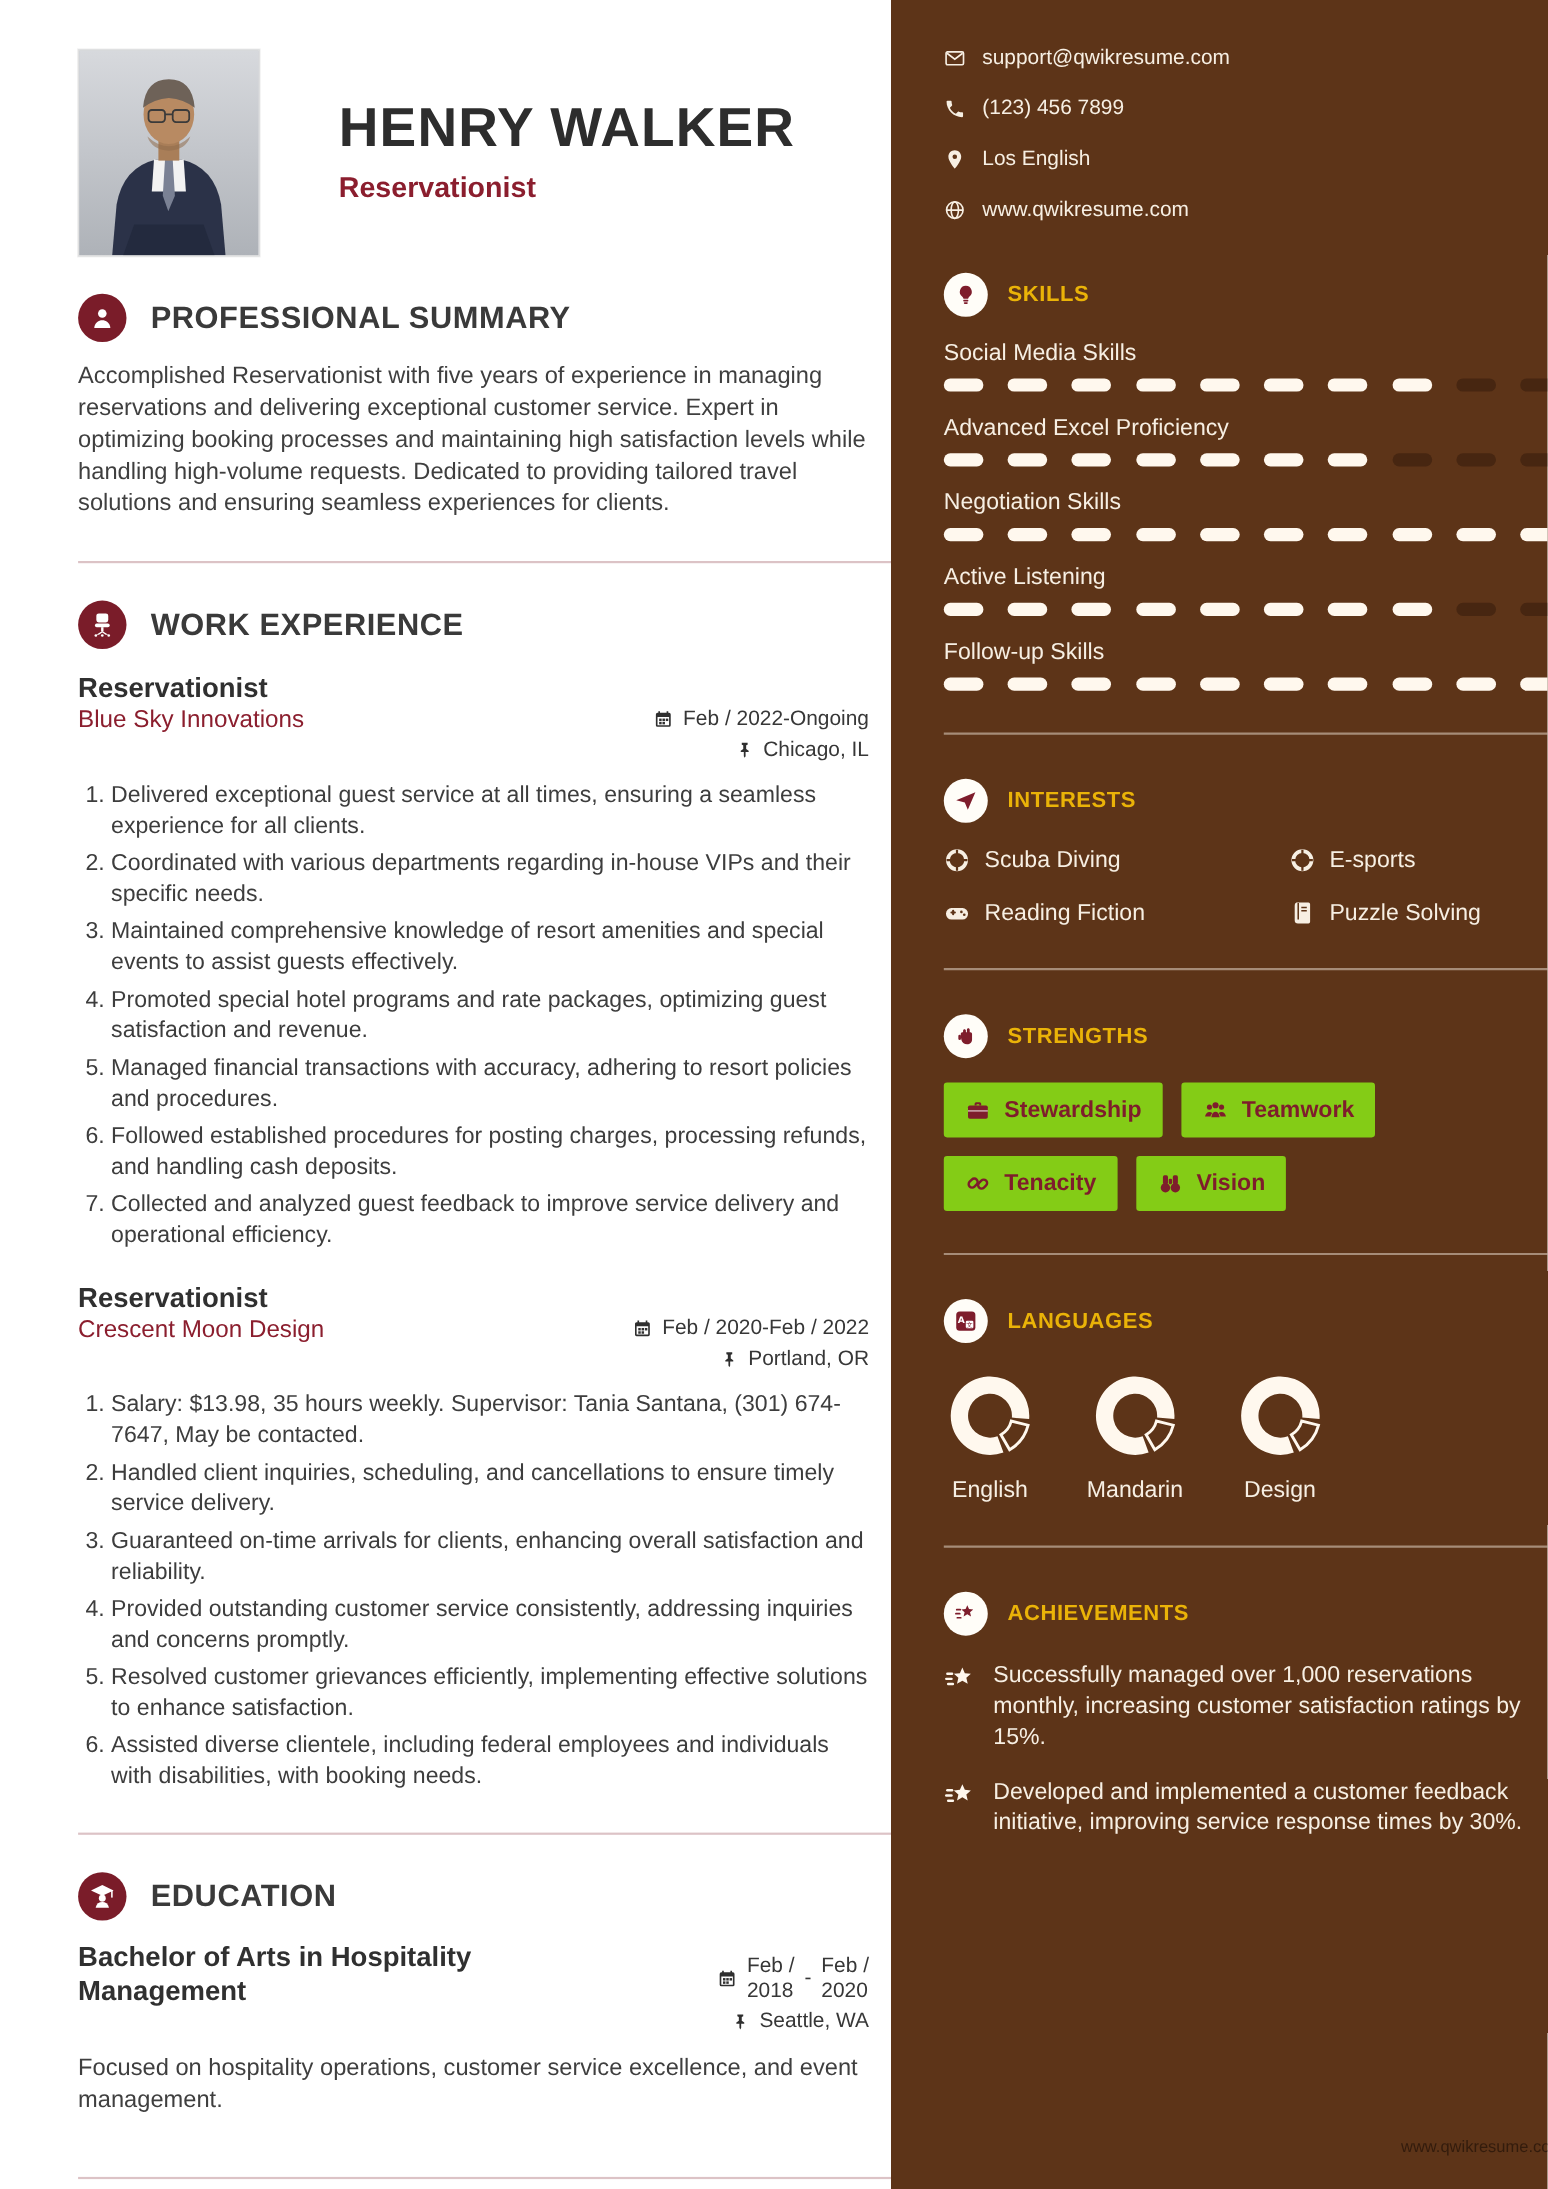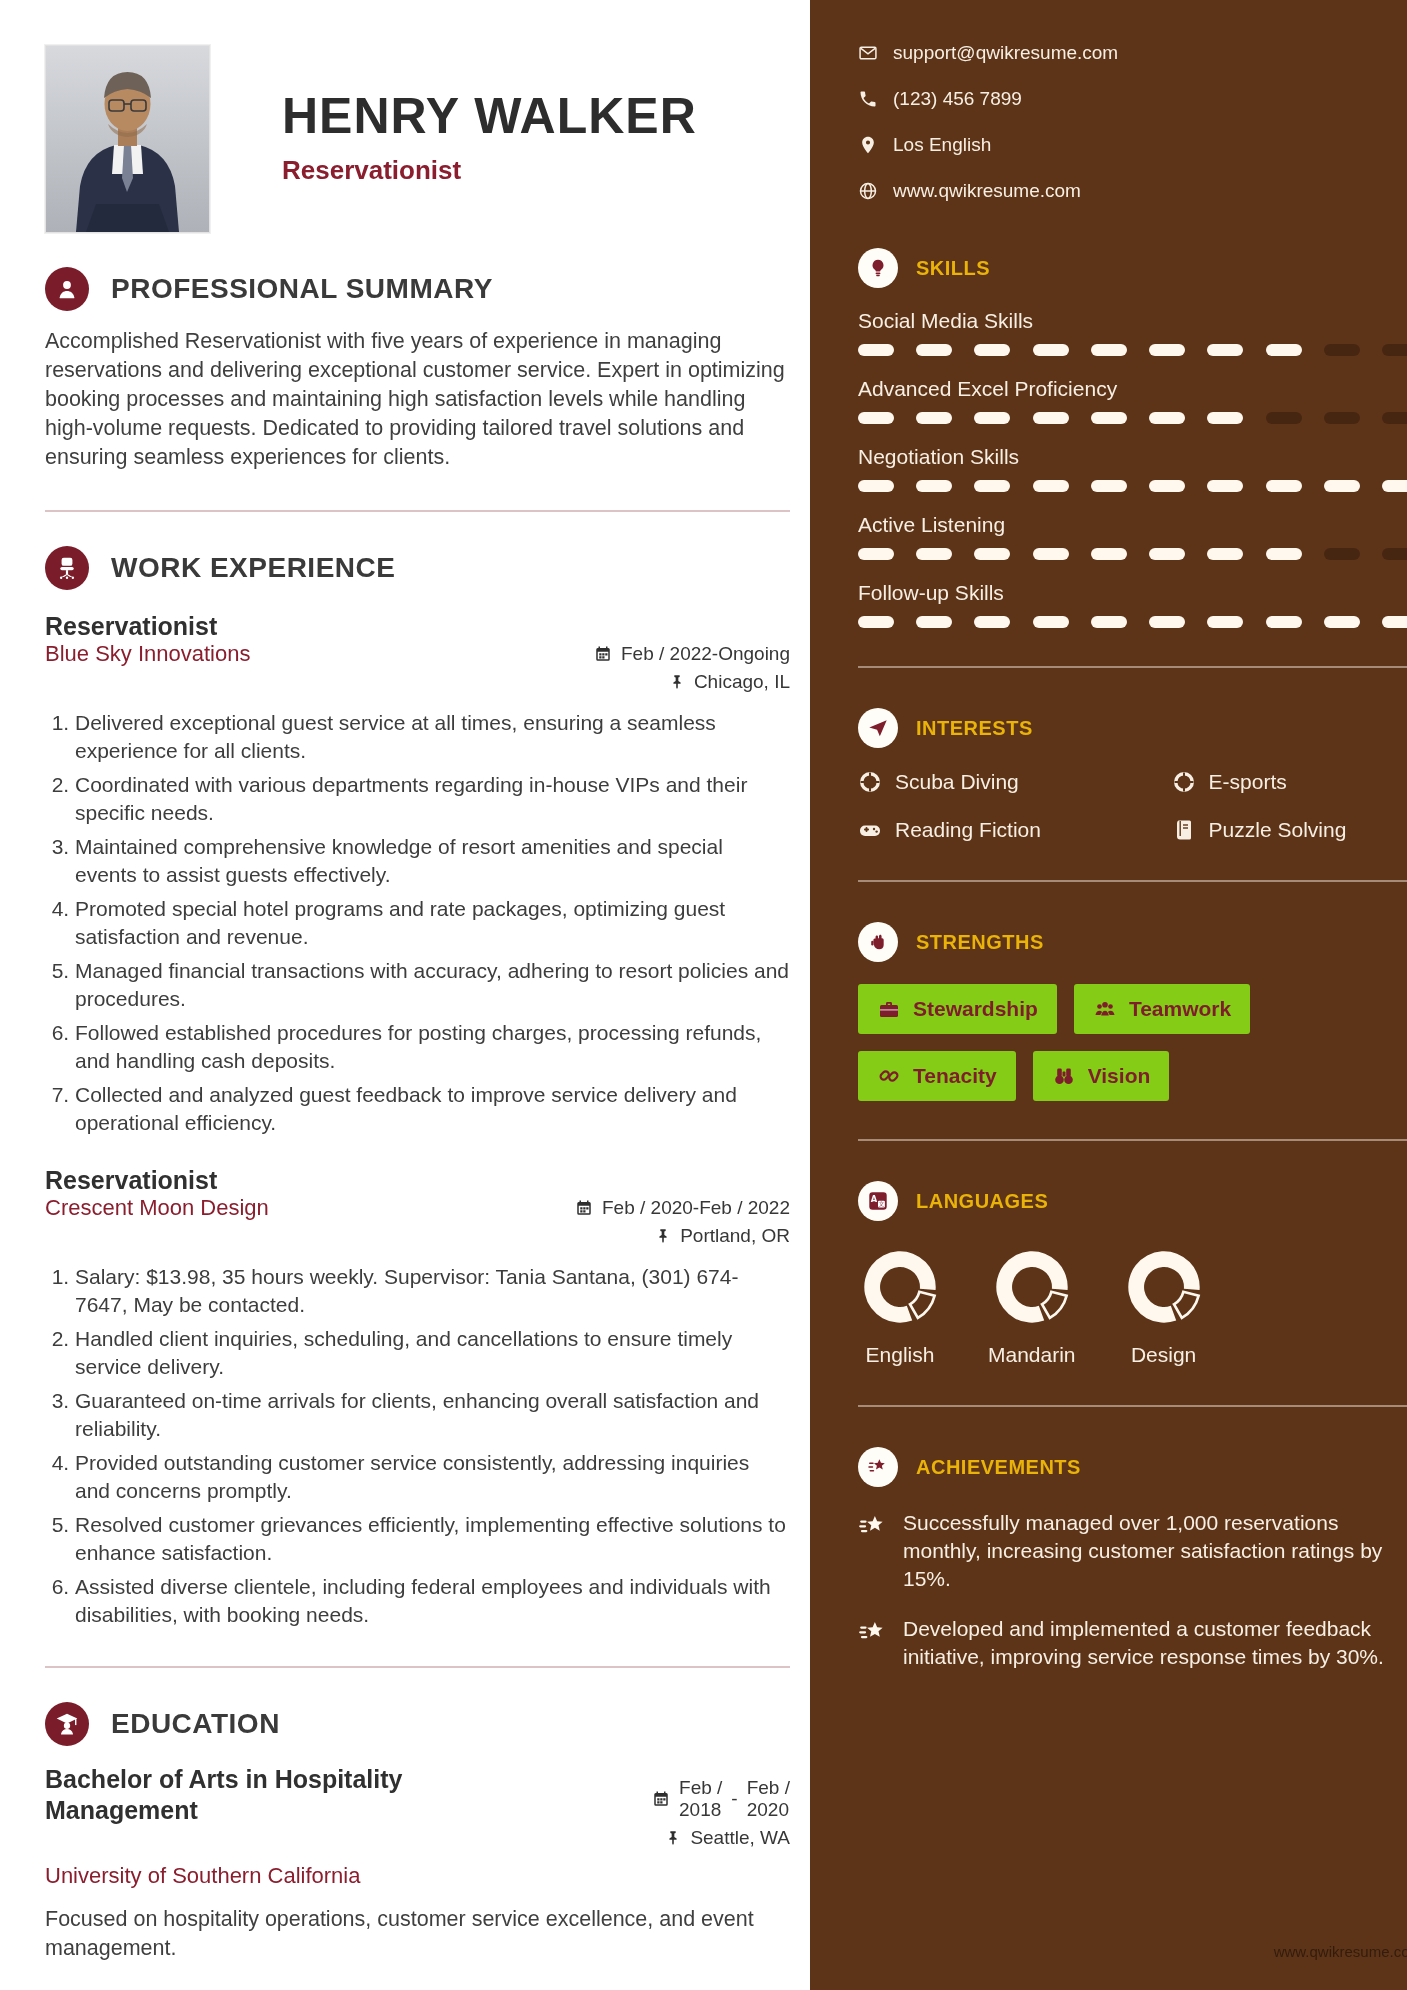--- a/index.html
+++ b/index.html
@@ -1,21 +1,21 @@
 <!DOCTYPE html>
 <html><head>
 <meta charset="utf-8">
 <style>
   * { margin:0; padding:0; box-sizing:border-box; }
   html,body { background:#e8e8e8; }
   body { font-family:"Liberation Sans","DejaVu Sans",sans-serif; }
   .page { position:relative; width:1407px; height:1990px; background:#ffffff; overflow:hidden; margin:0 auto; }
 
   
-  .left { position:absolute; left:0; top:0; width:810px; height:100%; padding:45px 20px 0 45px; }
+  .left { position:absolute; left:0; top:0; width:810px; height:100%; padding:45px 20px 0 71px; }
 
   .id-row { display:flex; align-items:flex-start; }
   .photo-frame { width:165px; height:188px; border:1px solid #e2e2e2; background:#c9ccd1; flex:0 0 auto; box-shadow:0 0 0 1px #f0f0f0; }
   .photo-frame svg { display:block; }
   .id-text { margin-left:72px; margin-top:42px; }
   .full-name { font-size:50px; font-weight:800; letter-spacing:1px; color:#2d2d2d; }
   .job-title { font-size:26px; font-weight:600; color:#8B1E2E; margin-top:10px; }
 
   .sec-head { display:flex; align-items:center; margin-top:34px; }
   .sec-head .mcircle { width:44px; height:44px; border-radius:50%; background:#7A1C29; display:flex; align-items:center; justify-content:center; flex:0 0 auto; }
@@ -254,21 +254,20 @@
           </span>
         </div>
         <div class="meta-line">
           <svg width="16" height="16" viewBox="0 0 24 24">
               <path d="M8 2h8v2.6l-2 .8v5l3.4 2.4V14.6H13.2v5.6L12 22.4l-1.2-2.2v-5.6H6.6v-1.8L10 10.4v-5l-2-.8z" fill="#2f2f2f"></path>
             </svg>
           <span>Seattle, WA</span>
         </div>
       </div>
     </div>
-    <div class="school">University of Southern California</div>
     <p class="edu-desc">Focused on hospitality operations, customer service excellence, and event management.</p>
 
     <hr class="hr-left" style="margin-top:56px;">
 
   </div>
 
   <div class="sidebar">
 
     <div class="contact-row">
       <svg width="20" height="20" viewBox="0 0 24 24">

